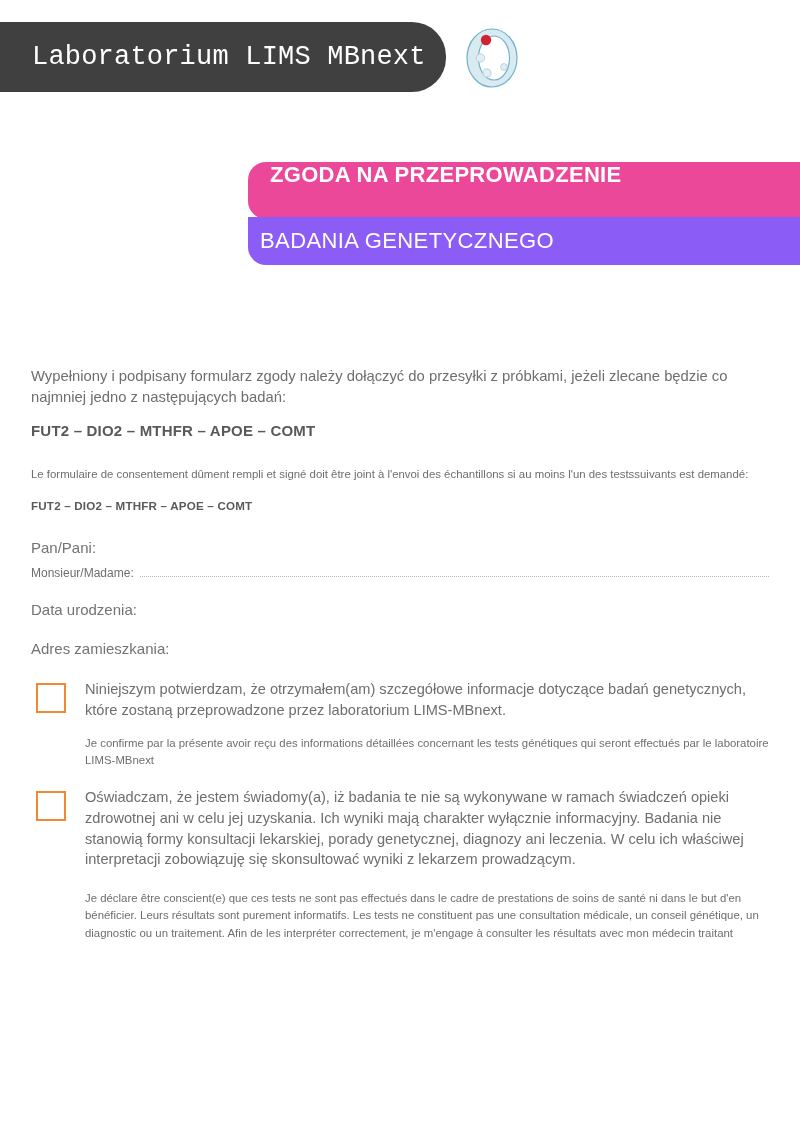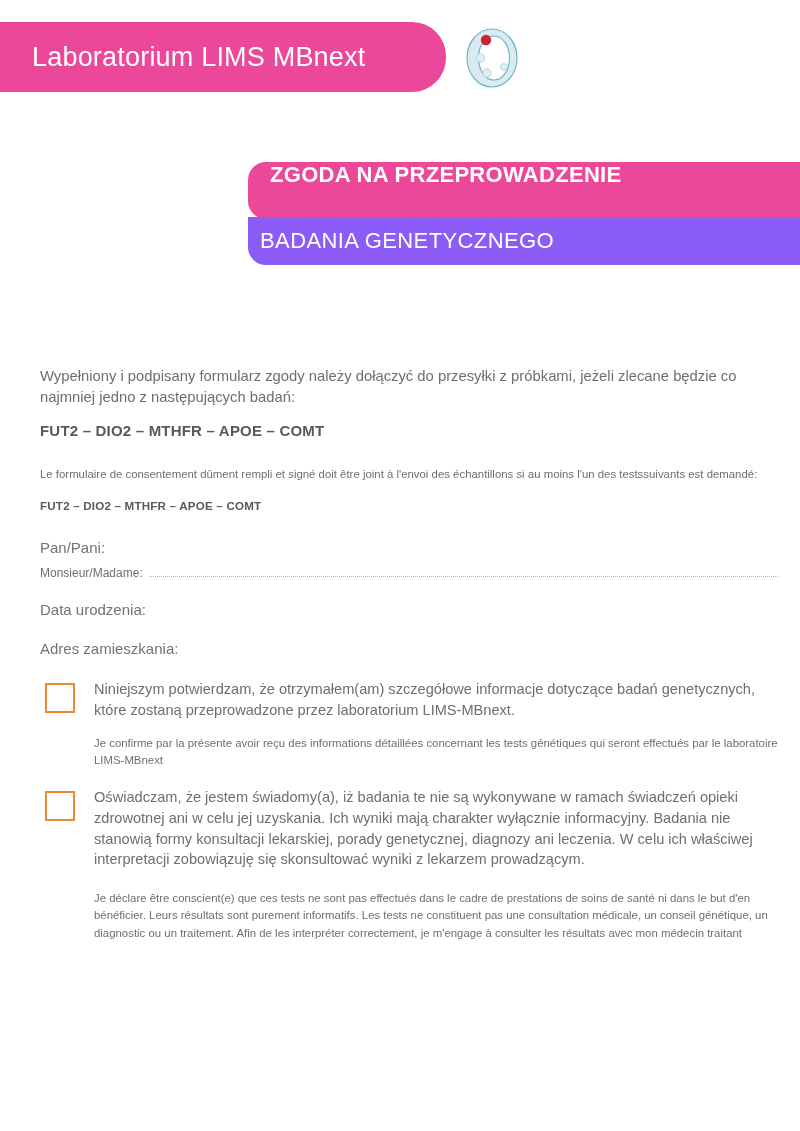--- a/index.html
+++ b/index.html
@@ -22,24 +22,25 @@
     top: 0; left: 0;
     width: 800px;
     height: 110px;
   }
   .header-banner {
     position: absolute;
     left: 0;
     top: 22px;
     width: 446px;
     height: 70px;
-    background: #ec4899;
+    background: #404040;
     border-radius: 0 34px 34px 0;
     display: flex;
     align-items: center;
+    font-family: Liberation Mono, monospace;
   }
   .header-title {
     color: #ffffff;
     font-size: 27px;
     font-weight: 400;
     letter-spacing: 0.2px;
     margin-left: 32px;
     white-space: nowrap;
   }
 
@@ -156,21 +157,21 @@
     color: #ffffff;
     font-size: 22px;
     font-weight: 400;
     letter-spacing: 0.4px;
     white-space: nowrap;
   }
 
   
   .content {
     position: absolute;
-    left: 40px;
+    left: 31px;
     top: 366px;
     width: 738px;
   }
   .pl-para {
     font-size: 14.8px;
     line-height: 1.42;
     color: #6d6e71;
     margin: 0;
   }
   .tests-pl {

